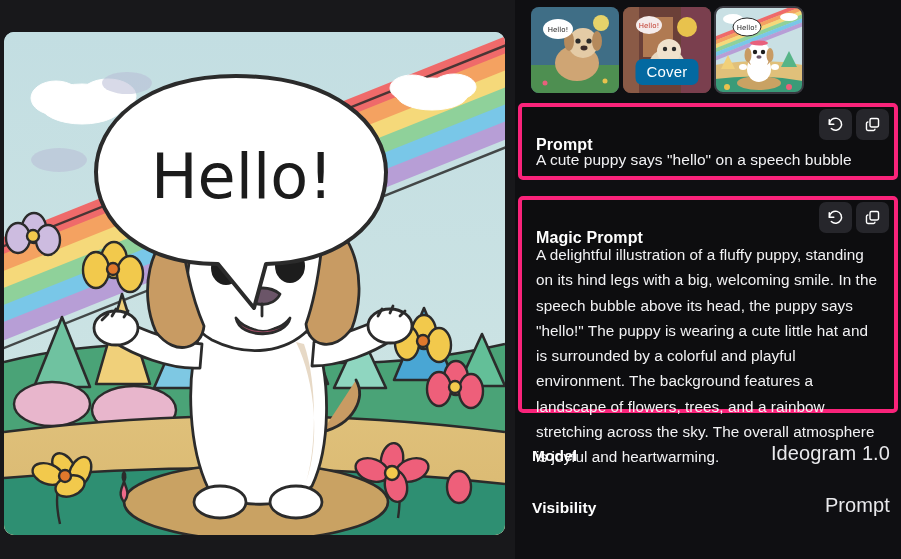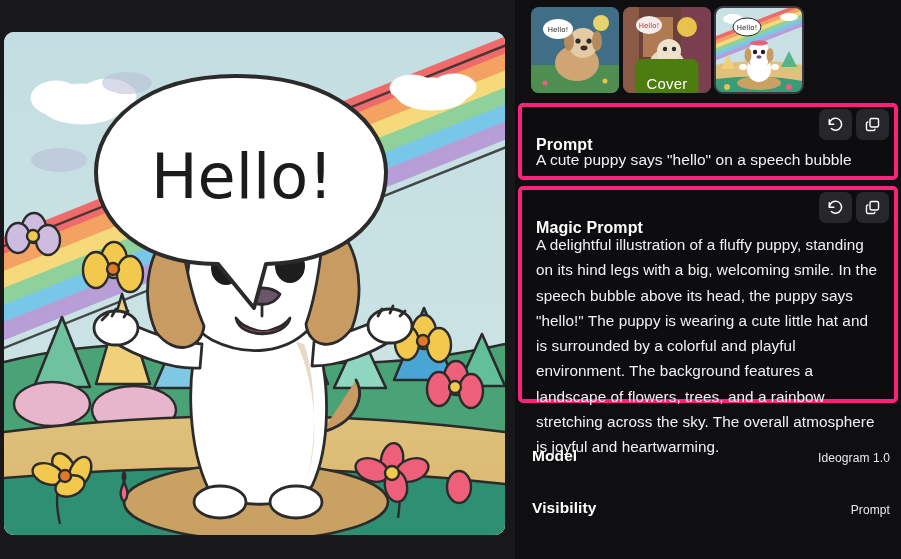--- a/index.html
+++ b/index.html
@@ -60,41 +60,41 @@
     background: #2a2a30;
     cursor: pointer;
   }
   .thumb svg { display: block; width: 100%; height: 100%; }
   .thumb.selected { outline: 2px solid #3a3a42; outline-offset: -1px; }
   .cover-badge {
     position: absolute;
     left: 50%;
     top: 52px;
     transform: translateX(-50%);
-    background: #4d7c0f;
+    background: #0369a1;
     color: #ffffff;
     font-size: 15px;
     font-weight: 500;
     letter-spacing: .2px;
-    padding: 16px 11px 5px;
+    padding: 4px 11px 5px;
     border-radius: 7px;
     white-space: nowrap;
   }
 
   
   .card {
     position: absolute;
     left: 3px;
     width: 380px;
     background: #0d0d0f;
     border: 4px solid #f9237a;
     border-radius: 5px;
   }
   .card-prompt { top: 103px; height: 77px; }
-  .card-magic  { top: 186px; height: 217px; }
+  .card-magic  { top: 196px; height: 217px; }
 
   .card-head {
     position: relative;
     height: 38px;
     display: flex;
     align-items: center;
     padding: 0 4px 0 14px;
   }
   .card-title {
     font-size: 16px;
@@ -148,21 +148,21 @@
     padding: 0 11px 0 17px;
     gap: 16px;
   }
   .meta-label {
     font-size: 15.5px;
     font-weight: 700;
     color: #ffffff;
     letter-spacing: .1px;
   }
   .meta-value {
-    font-size: 12px;
+    font-size: 20px;
     font-weight: 400;
     color: #e9e9ec;
     letter-spacing: .1px;
   }
 </style>
 </head>
 <body>
 
 <div id="app">
 

